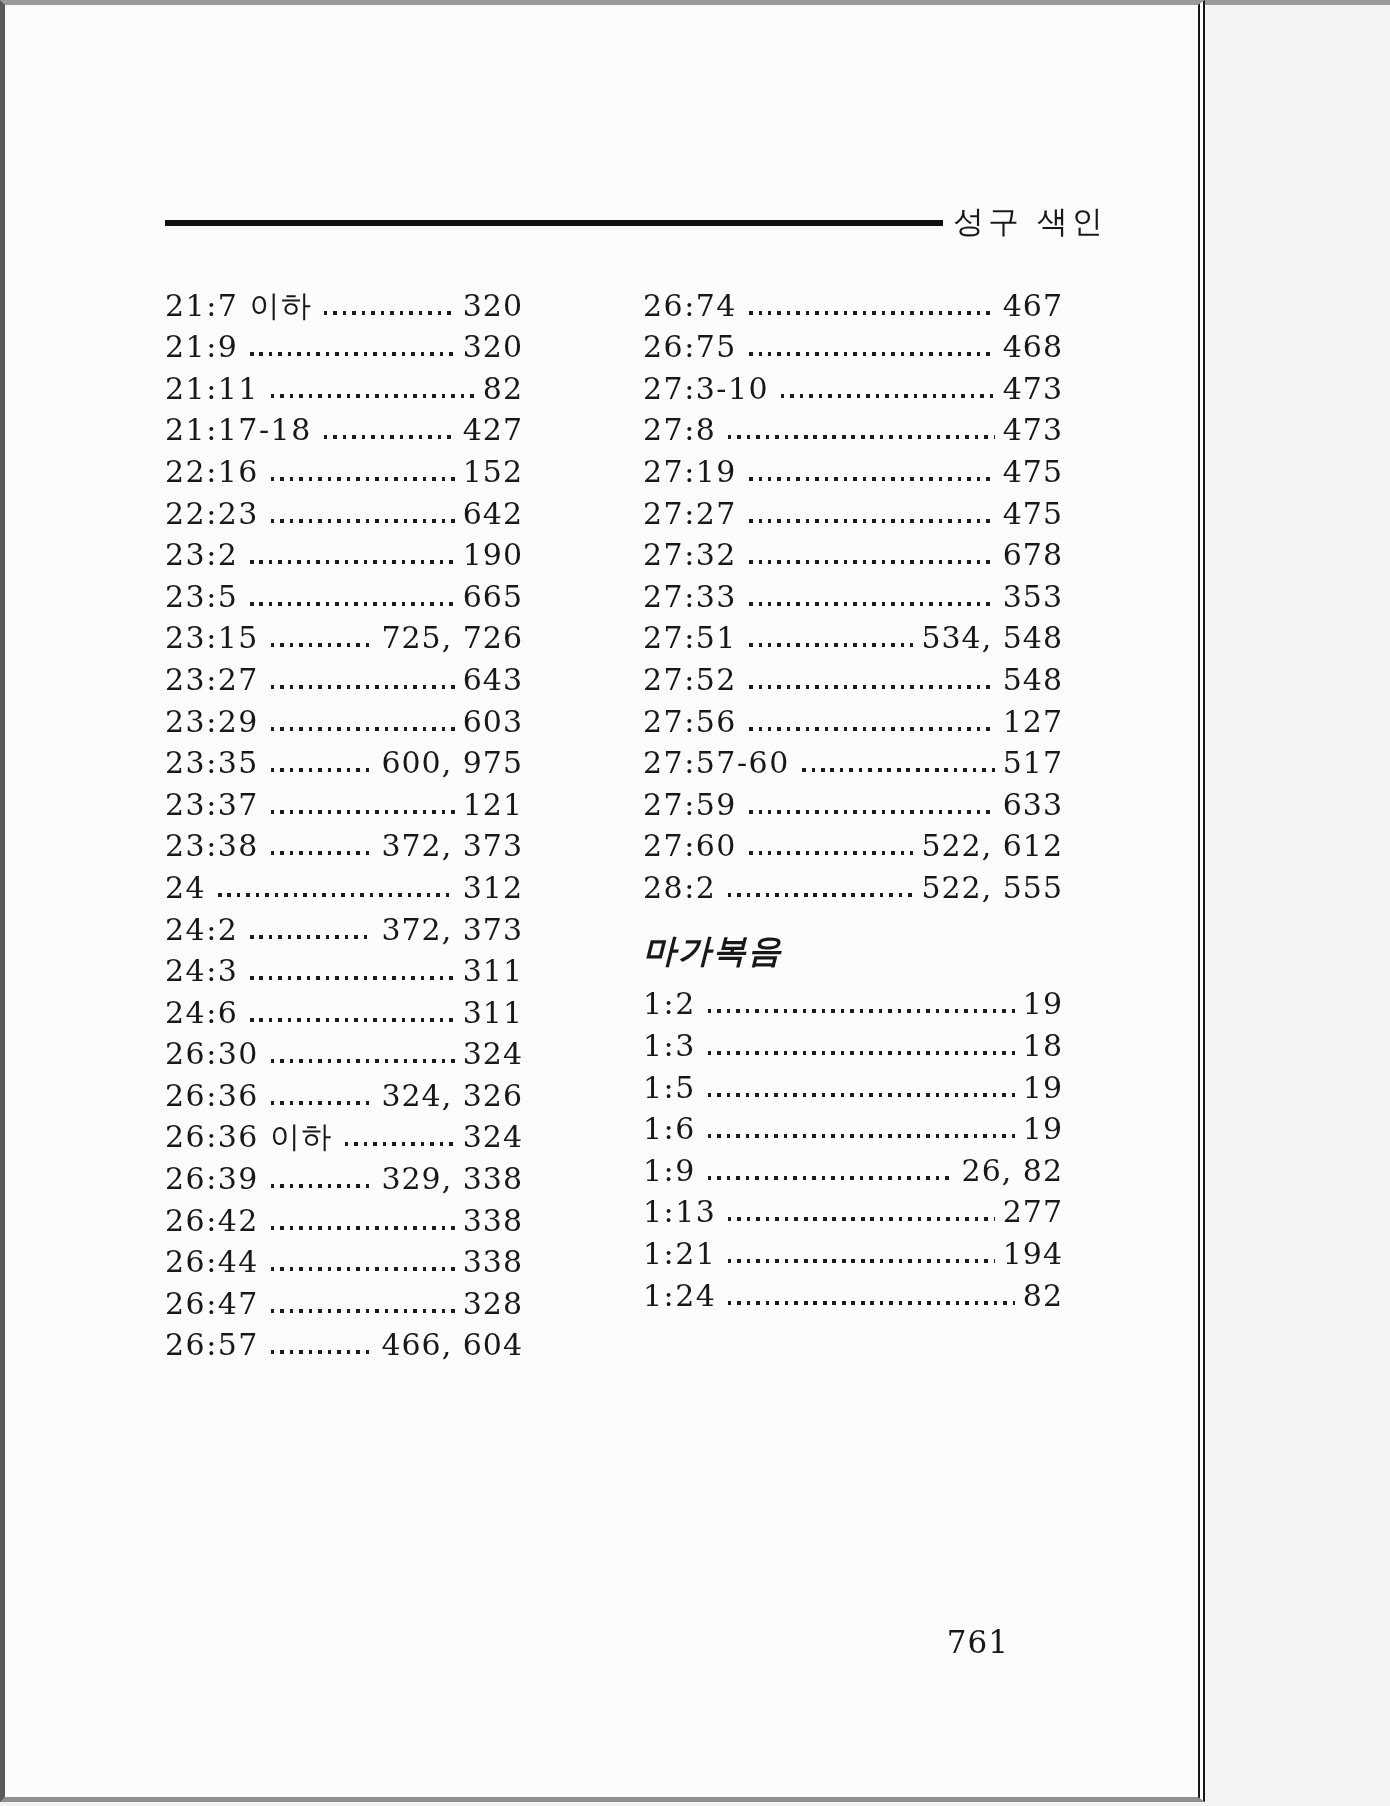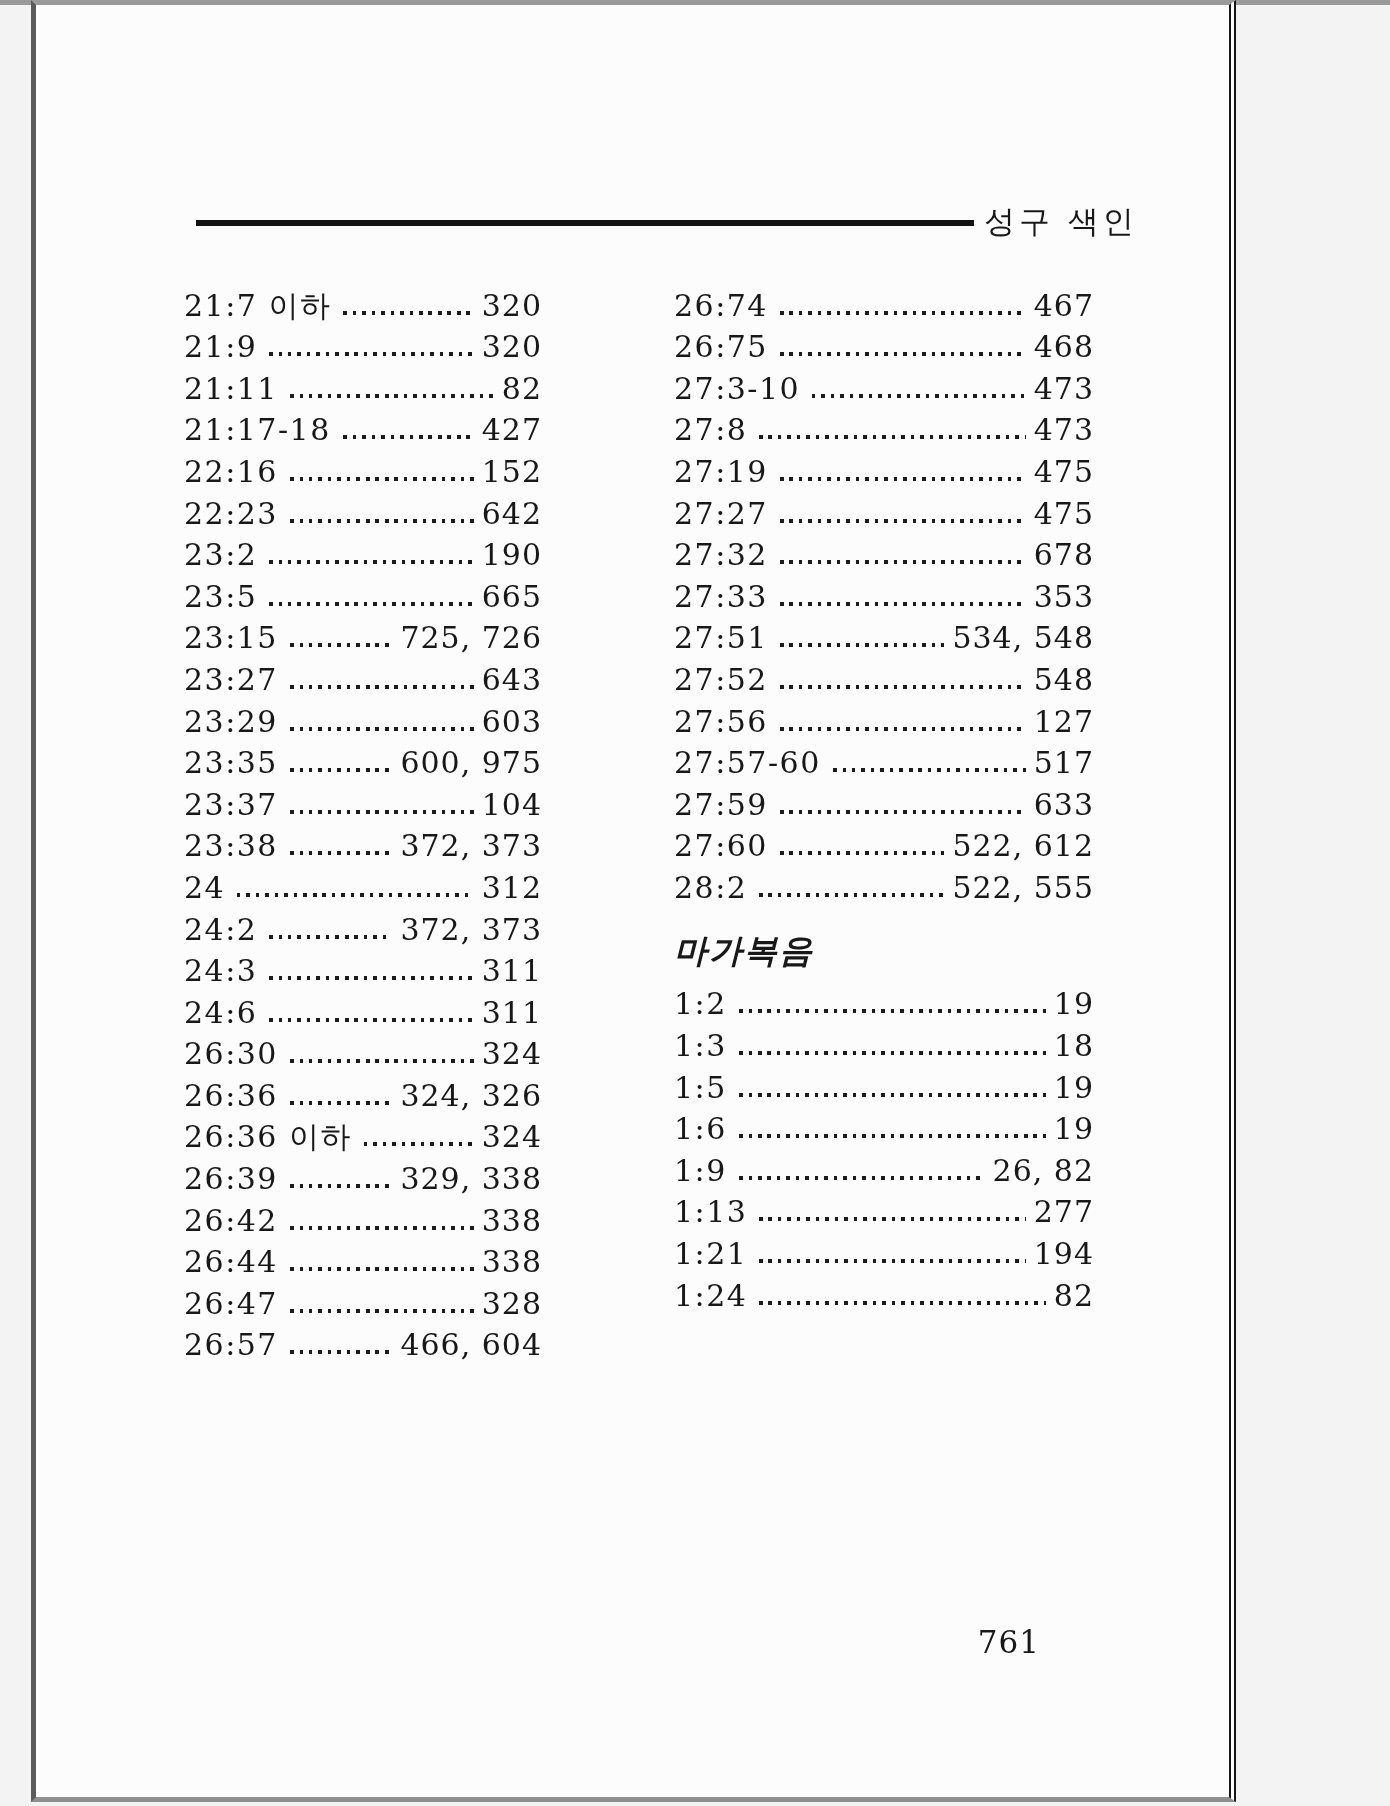--- a/index.html
+++ b/index.html
@@ -17,37 +17,36 @@
   }
   .scan-page {
     position: absolute; left: 0; top: 0;
     width: 1205px; height: 1802px;
     box-sizing: border-box;
     background: #fcfcfc;
     border-top: 5px solid #9a9a9a;
     border-left: 5px solid #5a5a5a;
     border-right: 7px double #161616;
     border-bottom: 5px solid #8f8f8f;
-    margin-left: 31px;
   }
   .header-rule {
     position: absolute; left: 160px; top: 215px;
     width: 778px; height: 6px;
     background: #121212;
   }
   .page-title {
     position: absolute; left: 948px; top: 198px;
     font-size: 31px; line-height: 1.2;
     letter-spacing: 4px;
     white-space: nowrap;
   }
   .col {
     position: absolute; top: 274px;
   }
-  .col-left  { left: 148px; width: 358px; }
+  .col-left  { left: 160px; width: 358px; }
   .col-right { left: 638px; width: 420px; }
   .row {
     display: flex;
     align-items: flex-end;
     height: 41.6px;
     box-sizing: border-box;
   }
   .ref {
     font-size: 30px; line-height: 1;
     letter-spacing: 1.5px;
@@ -162,21 +161,21 @@
 
       <div class="row">
         <span class="ref">23:35</span>
         <span class="dots"></span>
         <span class="pg">600, 975</span>
       </div>
 
       <div class="row">
         <span class="ref">23:37</span>
         <span class="dots"></span>
-        <span class="pg">104</span>
+        <span class="pg">121</span>
       </div>
 
       <div class="row">
         <span class="ref">23:38</span>
         <span class="dots"></span>
         <span class="pg">372, 373</span>
       </div>
 
       <div class="row">
         <span class="ref">24</span>

